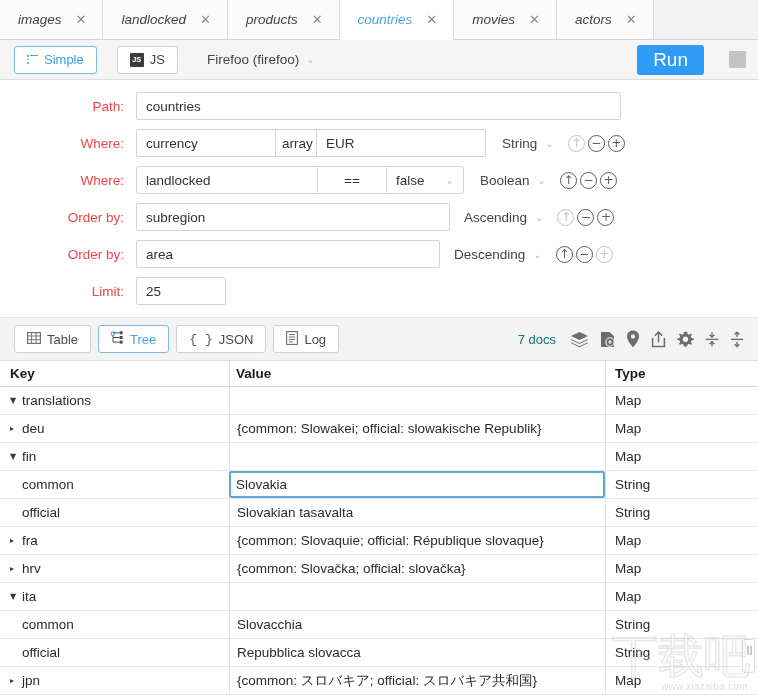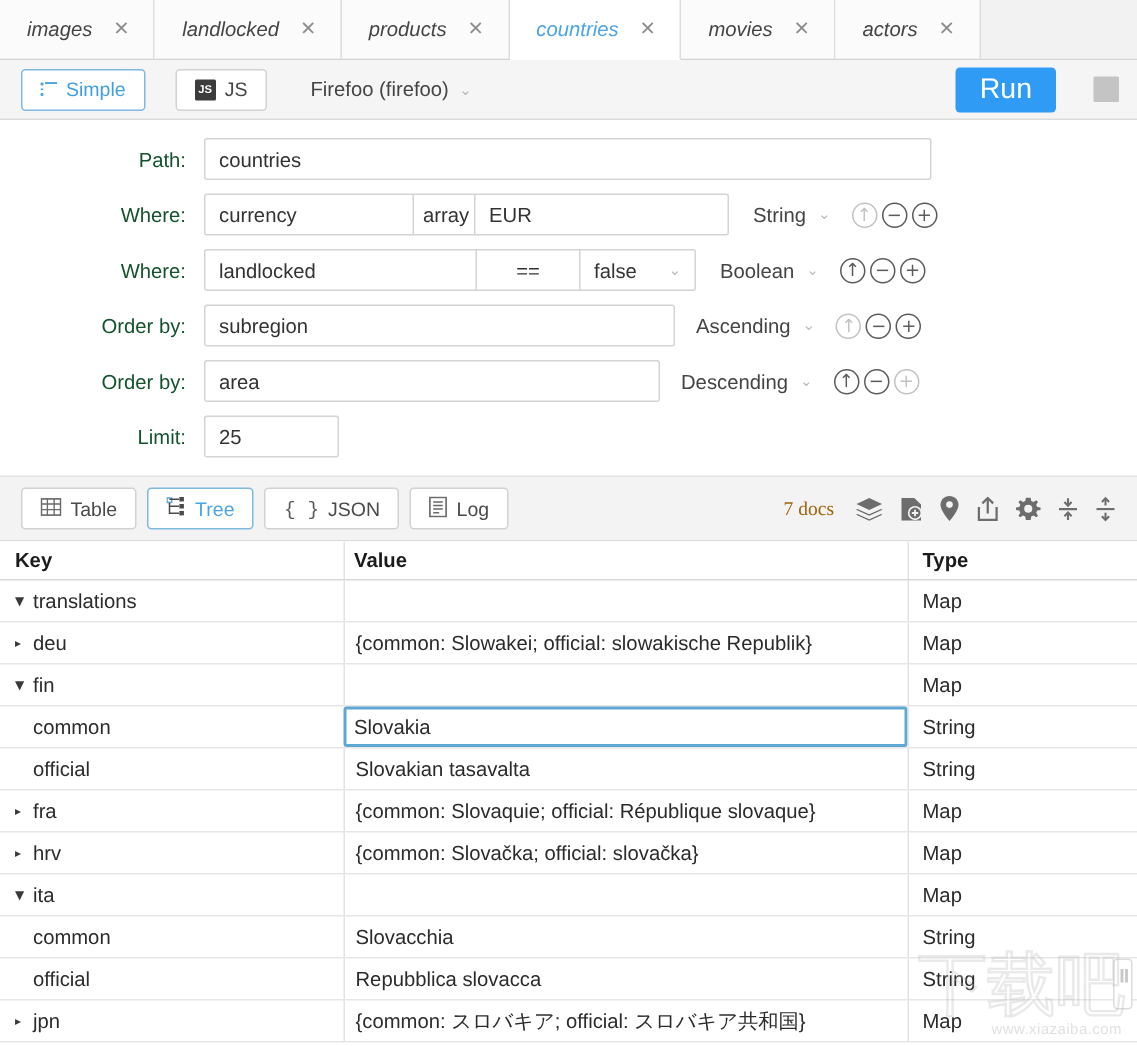--- a/index.html
+++ b/index.html
@@ -144,21 +144,21 @@
     align-items: center;
     margin-bottom: 9px;
     padding-left: 14px;
   }
   .qrow:last-child { margin-bottom: 2px; }
   .qlabel {
     width: 122px;
     text-align: right;
     padding-right: 12px;
     font-size: 13.5px;
-    color: #14532d;
+    color: #ef4444;
     flex-shrink: 0;
   }
   .field {
     height: 28px;
     border: 1px solid #d4d4d4;
     background: #fff;
     display: flex;
     align-items: center;
     padding: 0 9px;
     font-size: 13.5px;
@@ -224,21 +224,21 @@
     padding: 0 12px;
     background: #ffffff;
     border: 1px solid #d2d2d2;
     border-radius: 3px;
     font-size: 13px;
     color: #4a4a4a;
   }
   .viewbtn + .viewbtn { margin-left: 7px; }
   .viewbtn.active { border-color: #7fb9e0; color: #4aa3e3; }
   .res-spacer { flex: 1; }
-  .doccount { font-size: 13px; color: #a16207; margin-right: 14px; font-family: Liberation Serif, serif; }
+  .doccount { font-size: 13px; color: #0f766e; margin-right: 14px; }
   .tbicons { display: flex; align-items: center; gap: 11px; }
   .tbicons svg { display: block; }
 
   
   .tree {
     width: 100%;
     background: #fff;
   }
   .tree-head {
     display: flex;

